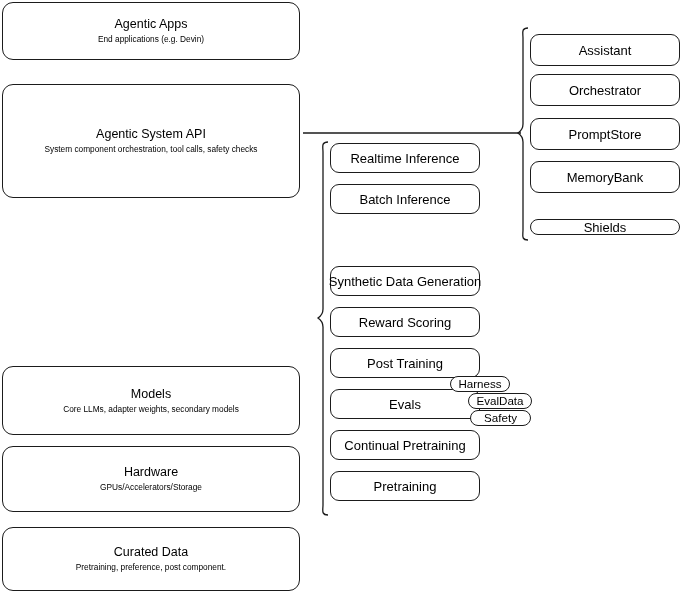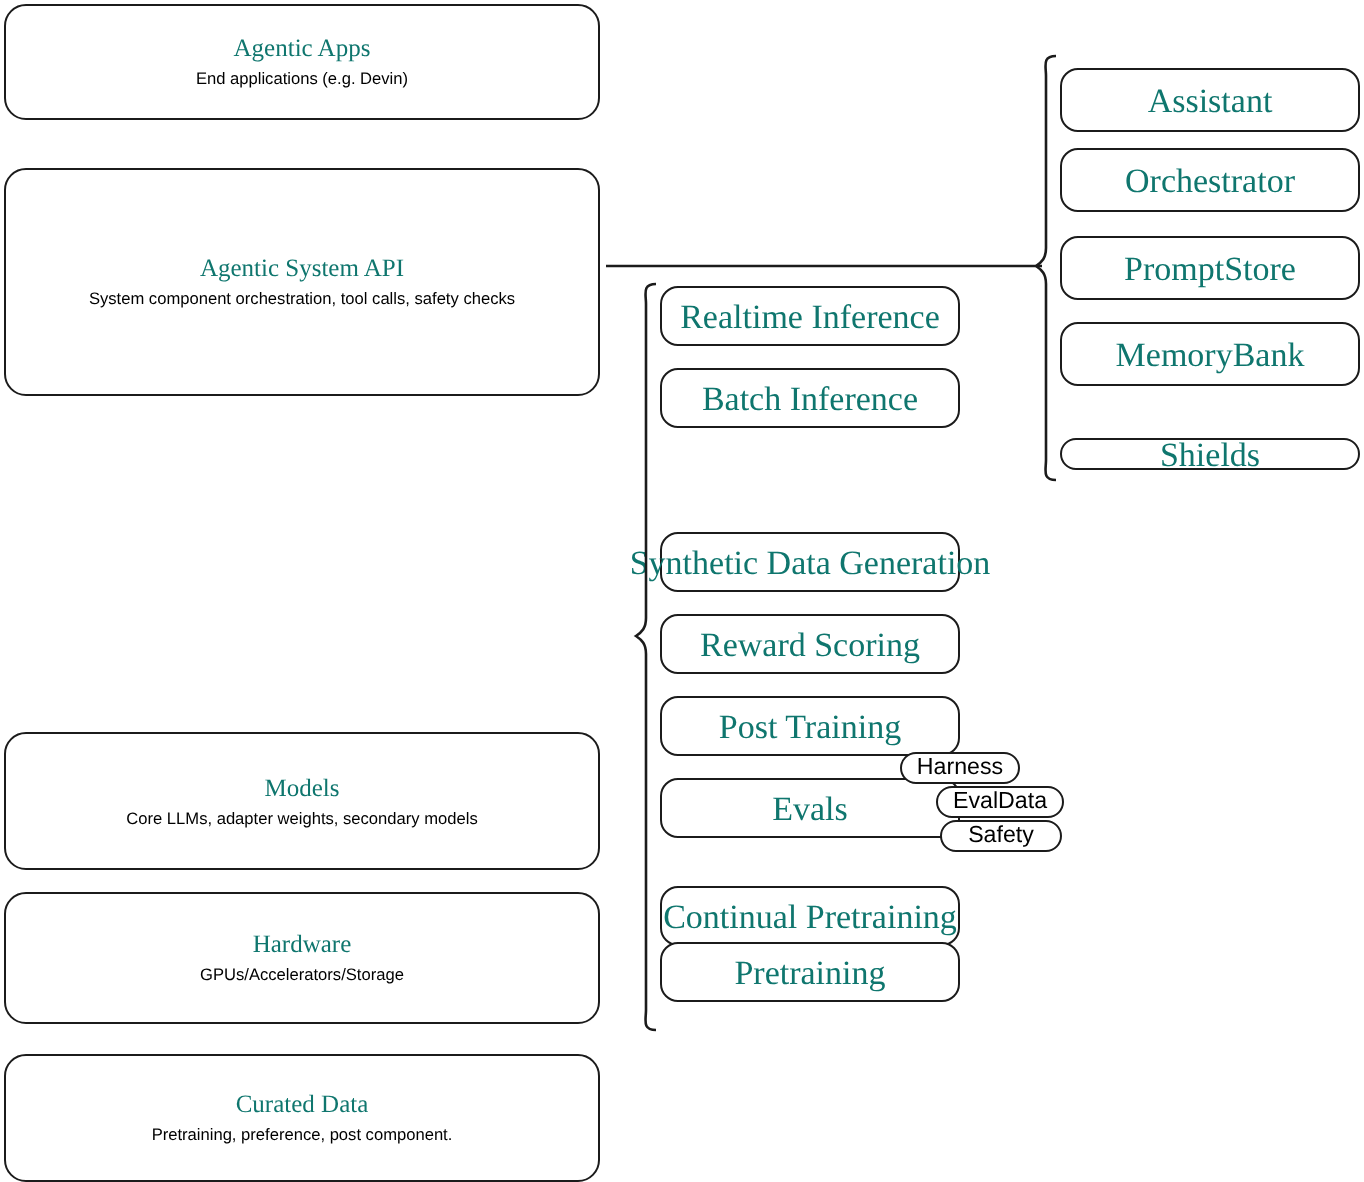--- a/index.html
+++ b/index.html
@@ -26,43 +26,42 @@
     background: #ffffff;
     display: flex;
     flex-direction: column;
     align-items: center;
     justify-content: center;
     text-align: center;
   }
   .box .title {
     font-size: 12.5px;
     line-height: 15px;
-    color: #0f766e;
+    color: #000000;
     white-space: nowrap;
-    font-family: Liberation Serif, serif;
   }
   .box .subtitle {
     font-size: 8.3px;
     line-height: 11px;
     color: #000;
     margin-top: 2px;
     white-space: nowrap;
   }
   
   .layer-box .inner {
     display: flex;
     flex-direction: column;
     align-items: center;
   }
   .mid-box, .right-box {
     border-radius: 9px;
     border-width: 1.3px;
   }
   .mid-box .title, .right-box .title {
-    font-size: 17px;
+    font-size: 13px;
   }
   .pill {
     position: absolute;
     box-sizing: border-box;
     border: 1.3px solid #1b1b1b;
     border-radius: 999px;
     background: #ffffff;
     display: flex;
     align-items: center;
     justify-content: center;
@@ -137,21 +136,21 @@
   </div>
   <div class="box mid-box" style="left:330px; top:307px; width:150px; height:30px;">
     <div class="title">Reward Scoring</div>
   </div>
   <div class="box mid-box" style="left:330px; top:348px; width:150px; height:30px;">
     <div class="title">Post Training</div>
   </div>
   <div class="box mid-box" style="left:330px; top:389px; width:150px; height:30px;">
     <div class="title">Evals</div>
   </div>
-  <div class="box mid-box" style="left:330px; top:443px; width:150px; height:30px;">
+  <div class="box mid-box" style="left:330px; top:430px; width:150px; height:30px;">
     <div class="title">Continual Pretraining</div>
   </div>
   <div class="box mid-box" style="left:330px; top:471px; width:150px; height:30px;">
     <div class="title">Pretraining</div>
   </div>
 
   <div class="pill" style="left:450px; top:376px; width:60px; height:16px;">
     <span>Harness</span>
   </div>
   <div class="pill" style="left:468px; top:393px; width:64px; height:16px;">

